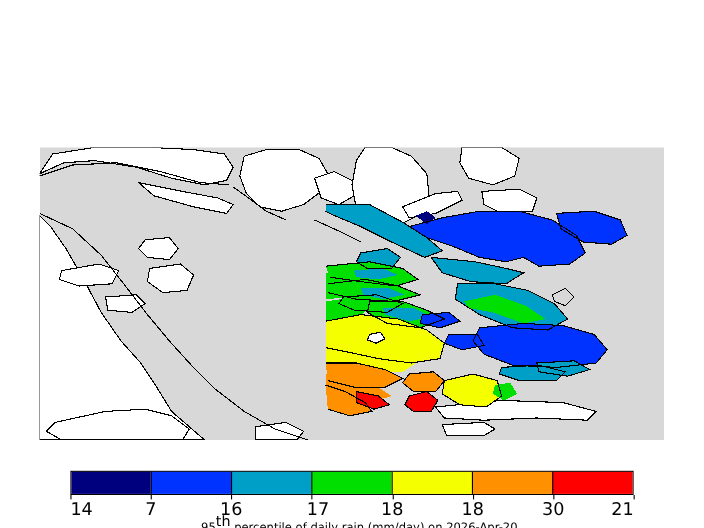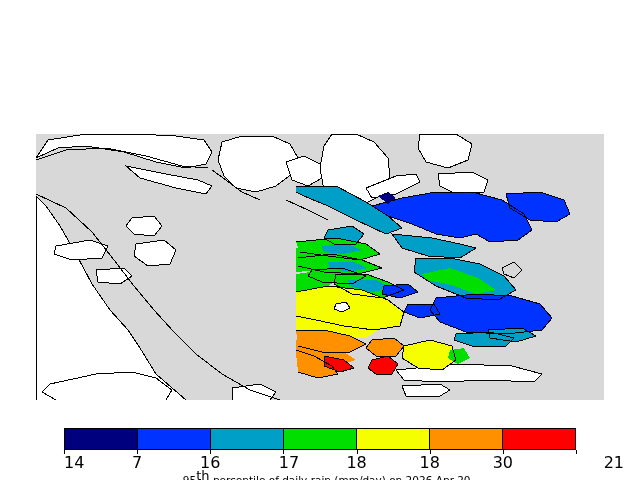--- a/index.html
+++ b/index.html
@@ -305,20 +305,20 @@
       <div class="ticklabel" style="left: 146.286px; transform: translateX(-50%); text-align: center;">16</div>
       <div class="tick" style="left: 219.429px;"></div>
       <div class="ticklabel" style="left: 225px; transform: translateX(-50%);">17</div>
       <div class="tick" style="left: 292.571px;"></div>
       <div class="ticklabel" style="left: 292.571px; transform: translateX(-50%);">18</div>
       <div class="tick" style="left: 365.714px;"></div>
       <div class="ticklabel" style="left: 365.714px; transform: translateX(-50%);">18</div>
       <div class="tick" style="left: 438.857px;"></div>
       <div class="ticklabel" style="left: 438.857px; transform: translateX(-50%);">30</div>
       <div class="tick" style="left: 512px;"></div>
-      <div class="ticklabel" style="left: 512px; transform: translateX(-100%); margin-left: 48px;">21</div>
+      <div class="ticklabel" style="left: 512px; transform: translateX(-100%);">21</div>
     </div>
 
   <div id="cb-caption">
     <span>95</span><sup>th</sup><span> percentile of daily rain (mm/day) on 2026-Apr-20</span>
   </div>
 
 </div>
 
 </body></html>

